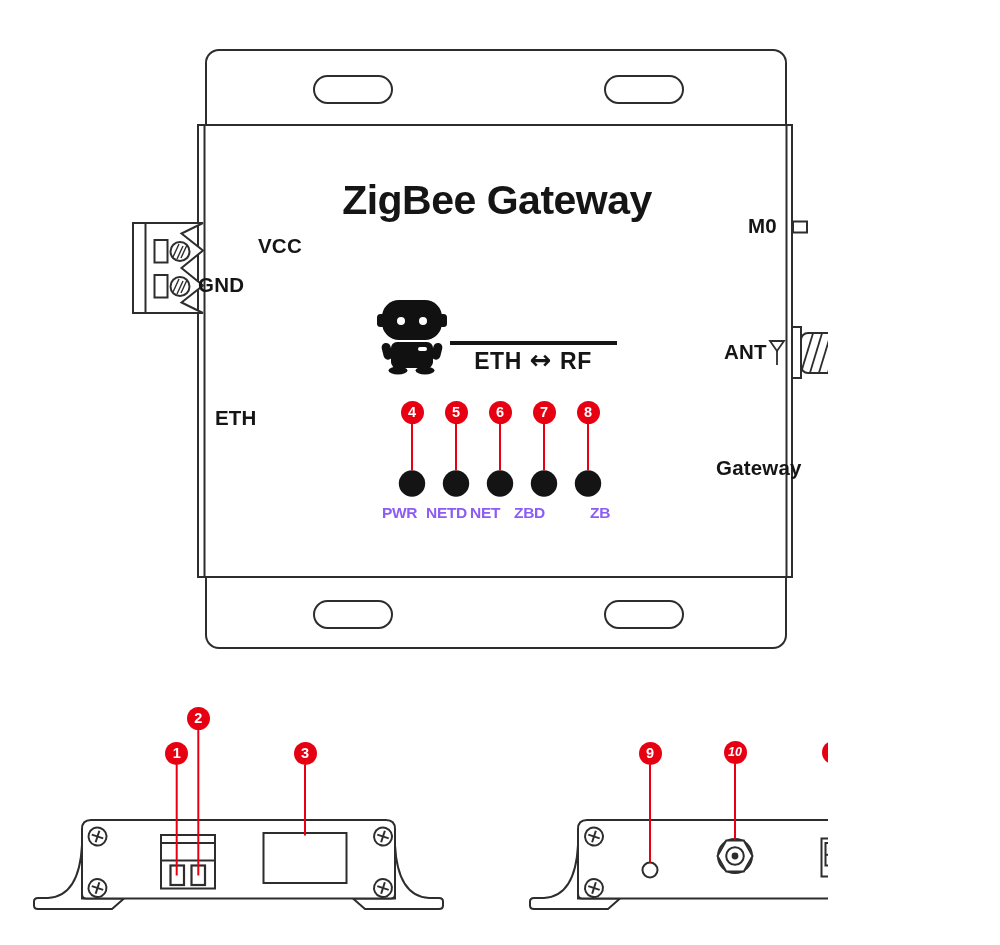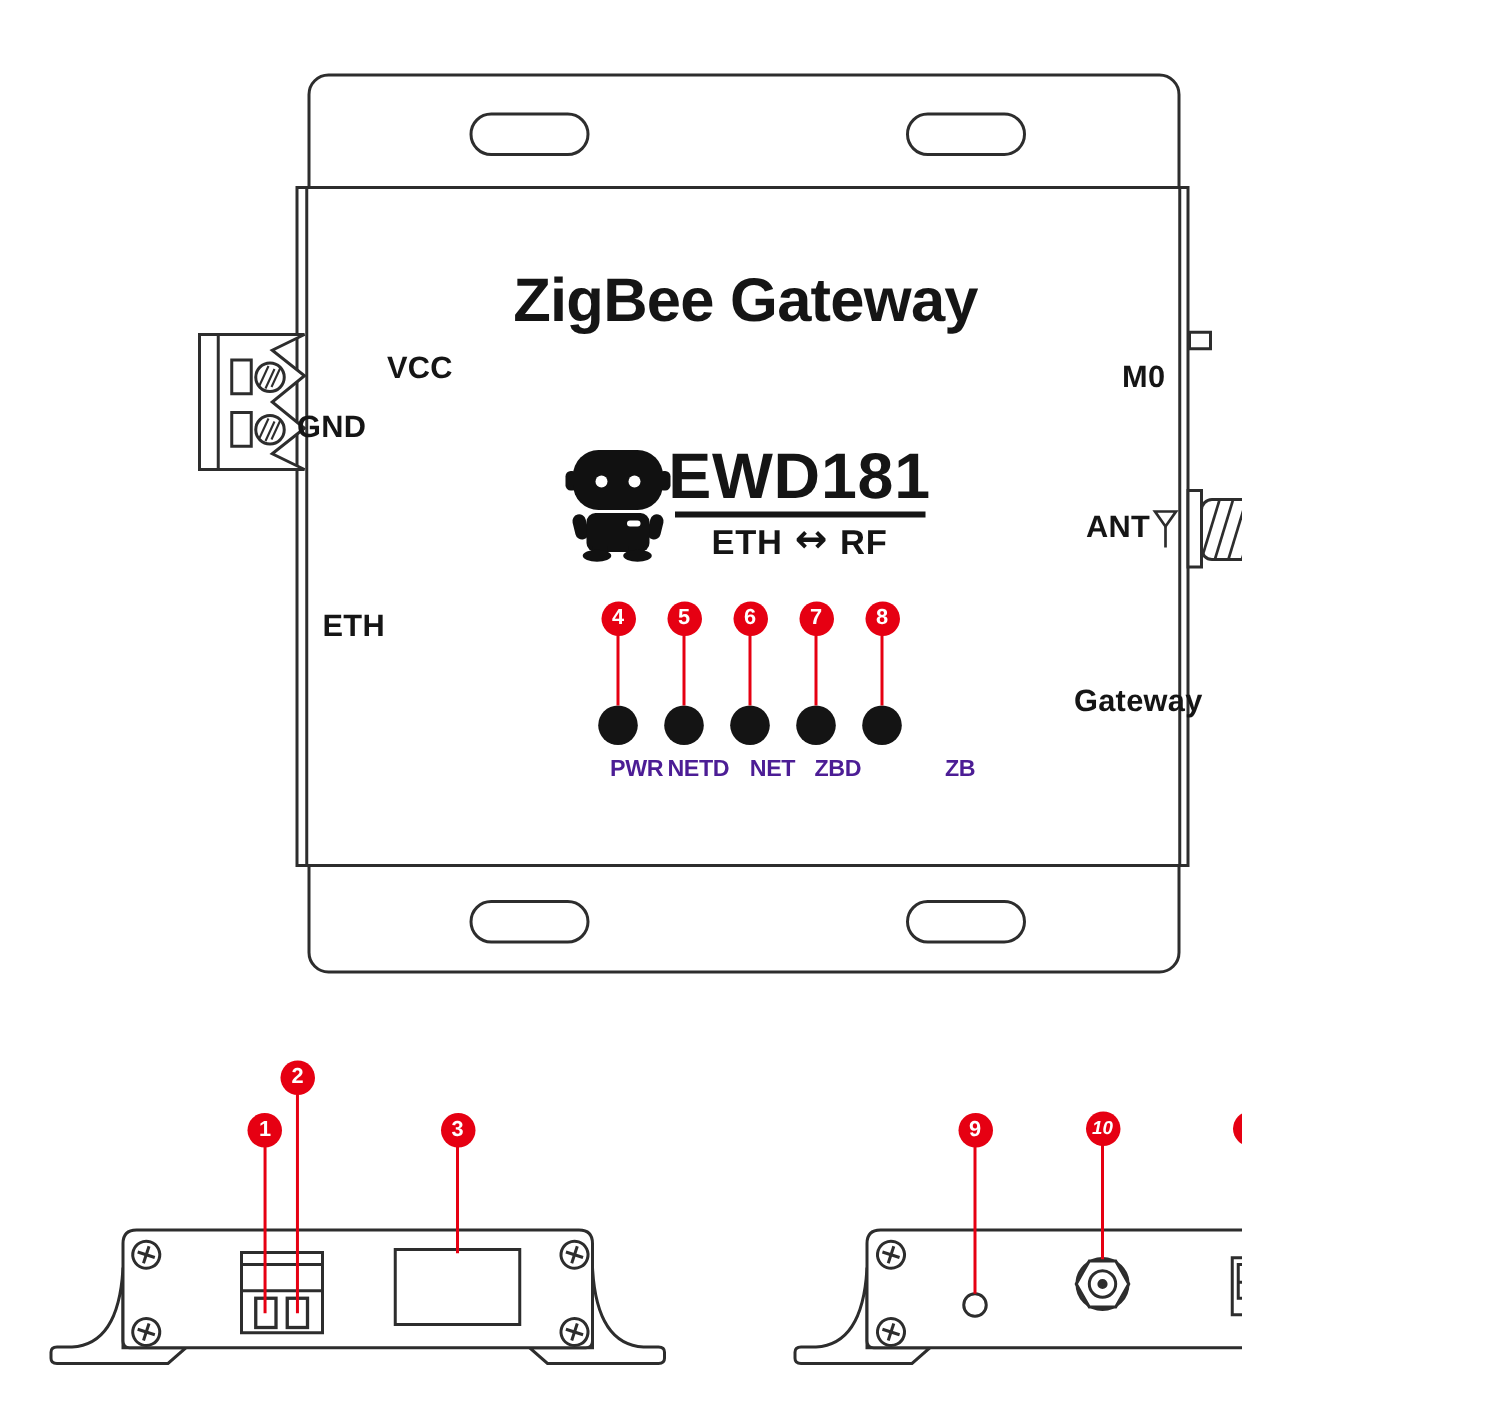--- a/index.html
+++ b/index.html
@@ -9,22 +9,22 @@
   }
   #linework{position:absolute;left:0;top:0;width:1000px;height:945px;}
   .txt{position:absolute;line-height:1;white-space:nowrap;color:#151515;}
   .t-title{font-size:41px;font-weight:800;letter-spacing:-0.5px;transform:translateX(-50%);}
   .t-model{font-size:43px;font-weight:800;letter-spacing:0.5px;transform:translateX(-50%);}
   .t-underline{position:absolute;background:#151515;}
   .t-mode{display:flex;align-items:center;gap:8px;transform:translateX(-50%);
           font-size:23px;font-weight:700;letter-spacing:0.5px;}
   .t-mode .arrow{font-family:"DejaVu Sans", sans-serif;font-size:26px;font-weight:700;margin-top:-3px;}
   .t-port{font-size:20.5px;font-weight:700;letter-spacing:0.2px;}
-  .led-label{position:absolute;width:60px;text-align:right;font-size:15.5px;
-             font-weight:700;letter-spacing:-0.3px;line-height:1;color:#4c1d95;}
+  .led-label{position:absolute;width:60px;text-align:left;font-size:15.5px;
+             font-weight:700;letter-spacing:-0.3px;line-height:1;color:#8b5cf6;}
   .badge{position:absolute;width:23px;height:23px;border-radius:50%;background:#e60012;
          color:#fff;font-size:14.5px;font-weight:700;display:flex;align-items:center;
          justify-content:center;line-height:1;}
   .badge.small{font-size:12.5px;}
 </style>
 </head>
 <body>
 
 <div id="stage">
 
@@ -203,32 +203,31 @@
       <line x1="198.3" y1="729.5" x2="198.3" y2="875.5"></line>
       <line x1="305" y1="764.5" x2="305" y2="835.5"></line>
       <line x1="650" y1="764.5" x2="650" y2="862.5"></line>
       <line x1="735" y1="763" x2="735" y2="839.5"></line>
       <line x1="833.3" y1="763" x2="833.3" y2="843"></line>
     </g>
   </svg>
 
   <div class="txt t-title" style="left:497px;top:180px;">ZigBee Gateway</div>
 
-  <div class="txt t-model" style="left:533px;top:297px;">EWD181</div>
   <div class="t-underline" style="left:450px;top:340.5px;width:167px;height:4px;"></div>
   <div class="txt t-mode" style="left:533px;top:350px;">
     <span>ETH</span>
     <span class="arrow">↔</span>
     <span>RF</span>
   </div>
 
   <div class="txt t-port" style="left:214px;top:236px;margin-left:44px;">VCC</div>
   <div class="txt t-port" style="left:198px;top:275px;">GND</div>
   <div class="txt t-port" style="left:215px;top:408px;">ETH</div>
-  <div class="txt t-port" style="left:748px;top:216px;margin-top:26px;">M0</div>
+  <div class="txt t-port" style="left:748px;top:216px;">M0</div>
   <div class="txt t-port" style="left:724px;top:342px;">ANT</div>
   <div class="txt t-port" style="left:716px;top:458px;">Gateway</div>
 
   <div class="led-label" style="left:382px;top:504.5px;">PWR</div>
   <div class="led-label" style="left:426px;top:504.5px;">NETD</div>
   <div class="led-label" style="left:470px;top:504.5px;">NET</div>
   <div class="led-label" style="left:514px;top:504.5px;">ZBD</div>
   <div class="led-label" style="left:590px;top:504.5px;">ZB</div>
 
   <div class="badge" style="left:400.5px;top:400.5px;">4</div>

